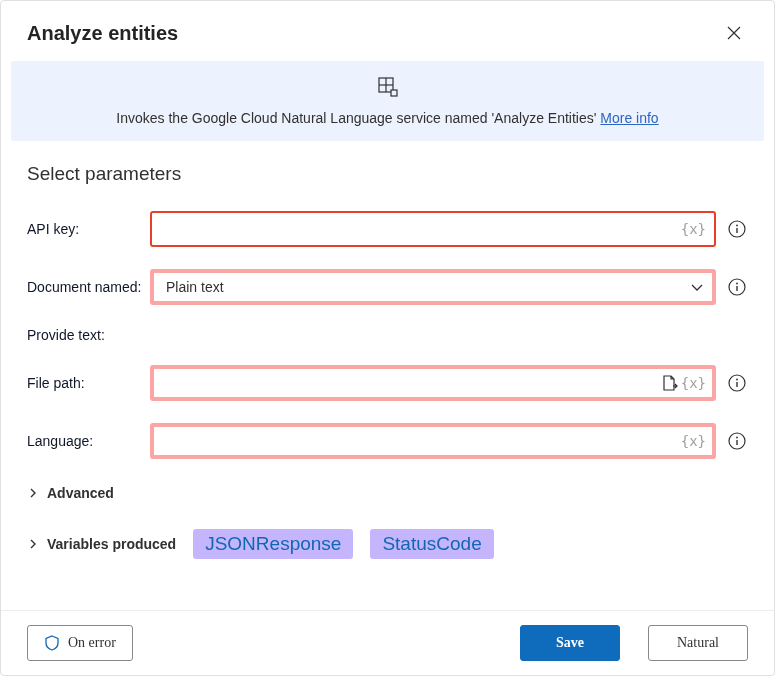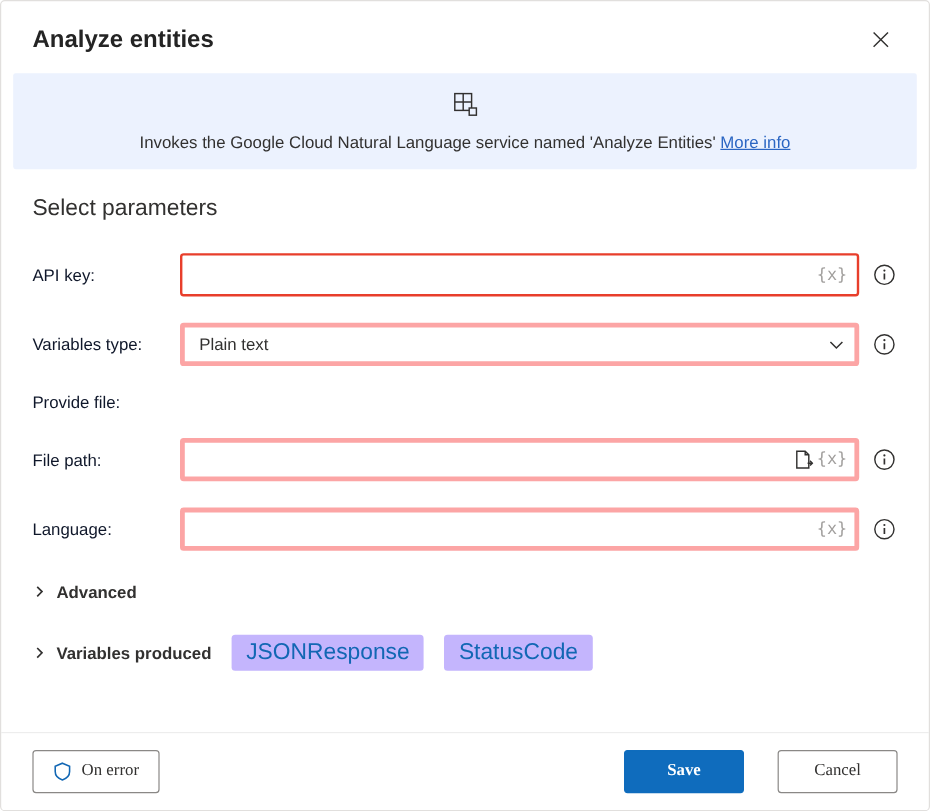--- a/index.html
+++ b/index.html
@@ -258,42 +258,42 @@
           <svg width="18" height="18" viewBox="0 0 18 18">
               <circle cx="9" cy="9" r="8" stroke="#323130" stroke-width="1.2" fill="none"></circle>
               <circle cx="9" cy="5.5" r="0.9" fill="#323130"></circle>
               <line x1="9" y1="8" x2="9" y2="13" stroke="#323130" stroke-width="1.4"></line>
             </svg>
         </button>
       </div>
     </div>
 
     <div class="form-row">
-      <label class="form-label">Variables type:</label>
+      <label class="form-label">Document named:</label>
       <div class="form-field">
         <div class="input-wrapper">
           <input type="text" readonly="" class="select-input" value="Plain text" style="">
           <span class="select-chevron">
             <svg width="14" height="14" viewBox="0 0 14 14">
                 <path d="M2 5 L7 10 L12 5" stroke="#323130" stroke-width="1.3" fill="none"></path>
               </svg>
           </span>
         </div>
         <button class="info-icon-btn">
           <svg width="18" height="18" viewBox="0 0 18 18">
               <circle cx="9" cy="9" r="8" stroke="#323130" stroke-width="1.2" fill="none"></circle>
               <circle cx="9" cy="5.5" r="0.9" fill="#323130"></circle>
               <line x1="9" y1="8" x2="9" y2="13" stroke="#323130" stroke-width="1.4"></line>
             </svg>
         </button>
       </div>
     </div>
 
     <div class="form-row">
-      <label class="form-label">Provide file:</label>
+      <label class="form-label">Provide text:</label>
     </div>
 
     <div class="form-row">
       <label class="form-label">File path:</label>
       <div class="form-field">
         <div class="input-wrapper">
           <input type="text" class="text-input" style="padding-right: 64px;" value="">
           <span class="file-icon-wrapper">
             <svg width="18" height="18" viewBox="0 0 18 18">
                 <path d="M4 2 L11 2 L14 5 L14 16 L4 16 Z M11 2 L11 5 L14 5" stroke="#323130" stroke-width="1.2" fill="none"></path>
@@ -356,18 +356,18 @@
       <svg width="16" height="16" viewBox="0 0 16 16">
           <path d="M8 1 L14 3.5 V8 C14 11.5 11 14 8 15 C5 14 2 11.5 2 8 V3.5 Z" stroke="#1267b4" stroke-width="1.3" fill="none"></path>
         </svg>
       <span>On error</span>
     </button>
     <div class="footer-right">
       <button class="btn btn-primary">
         <span>Save</span>
       </button>
       <button class="btn btn-secondary">
-        <span>Cancel</span>
+        <span>Natural</span>
       </button>
     </div>
   </div>
 
 </div>
 
 </body></html>

